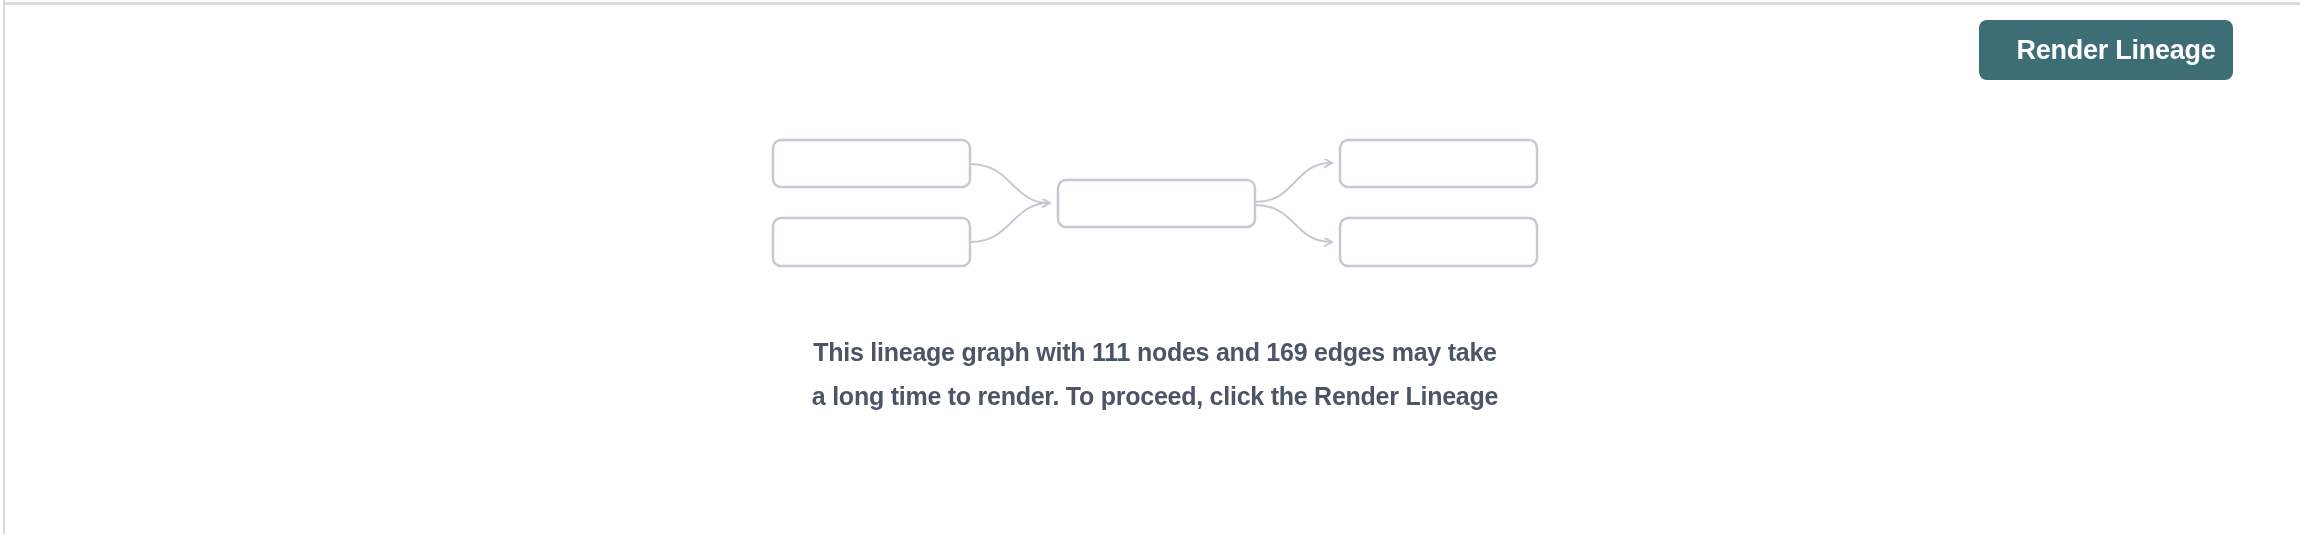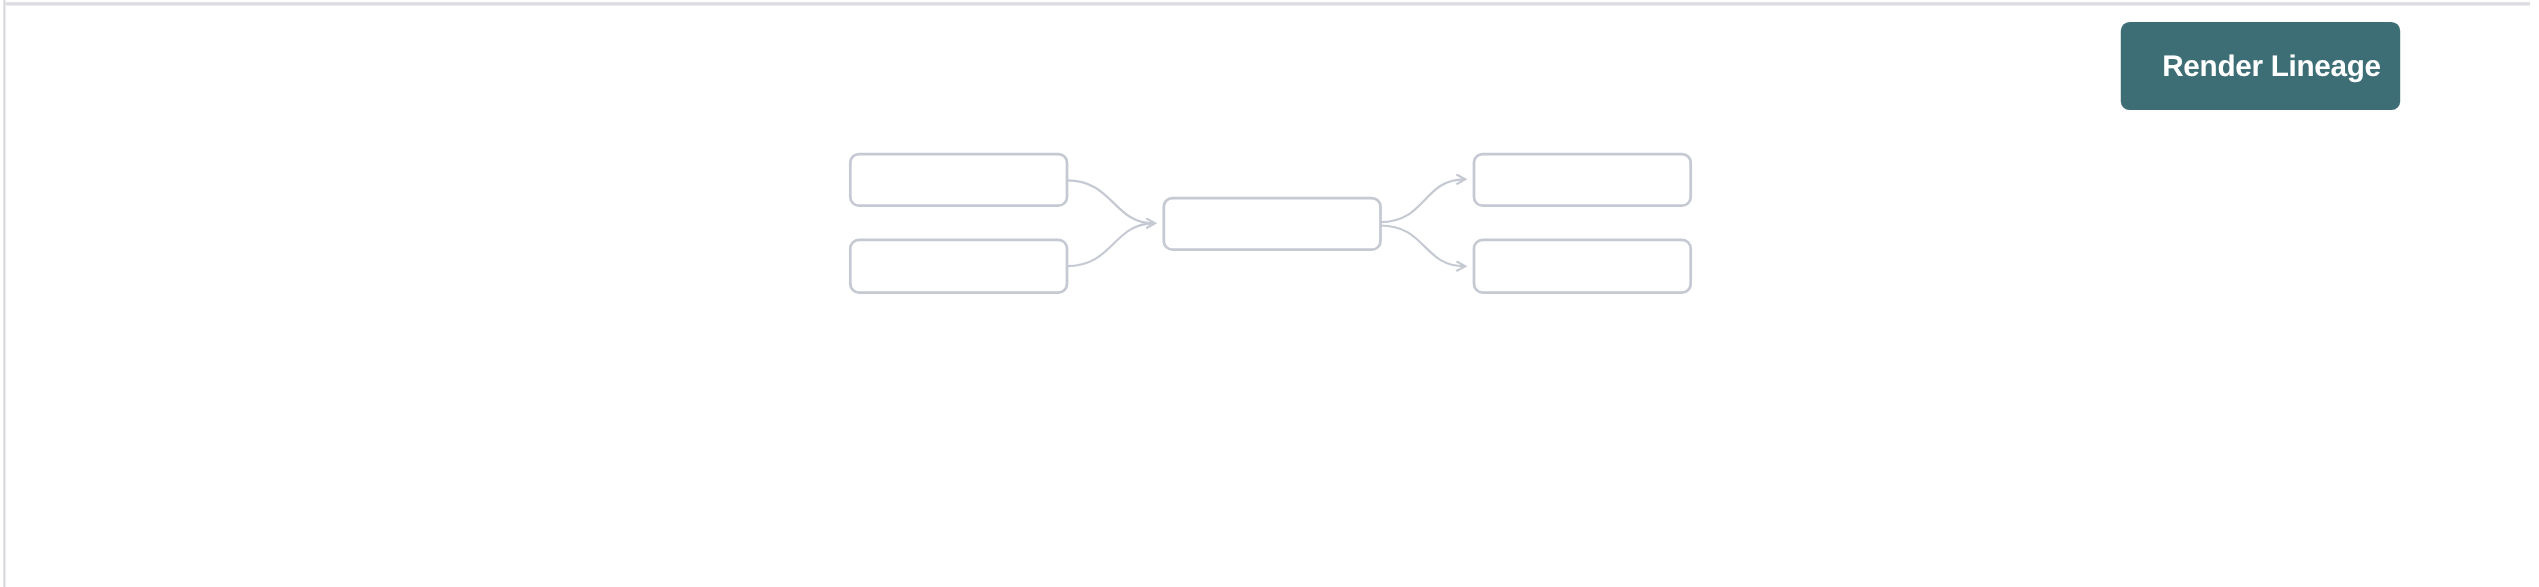--- a/index.html
+++ b/index.html
@@ -24,22 +24,22 @@
     position: absolute; left: 3px; top: 0; bottom: 0;
     width: 2px; background: var(--left-divider);
   }
   .top-divider {
     position: absolute; left: 5px; right: 8px; top: 2px;
     height: 3px; background: var(--top-divider);
   }
 
   .render-btn {
     position: absolute;
-    left: 1928px; top: 20px;
-    width: 254px; height: 80px;
+    left: 1979px; top: 20px;
+    width: 254px; height: 60px;
     background: var(--button-bg);
     color: var(--button-text);
     border: none; border-radius: 8px;
     font-family: "Liberation Sans", sans-serif;
     font-weight: bold; font-size: 27px;
     letter-spacing: -0.01em;
     display: flex; align-items: center; justify-content: center;
     cursor: pointer;
     padding-left: 20px;
   }
@@ -93,15 +93,17 @@
     <path class="edge" d="M 1255 205 C 1296 205, 1294 242, 1331 242" marker-end="url(#arrow)"></path>
 
     <rect x="773" y="140" width="197" height="47" rx="8"></rect>
     <rect x="773" y="218" width="197" height="48" rx="8"></rect>
     <rect x="1058" y="180" width="197" height="47" rx="8"></rect>
     <rect x="1340" y="140" width="197" height="47" rx="8"></rect>
     <rect x="1340" y="218" width="197" height="48" rx="8"></rect>
   </svg>
 
   <div class="warning-msg">
+    <div>This lineage graph with 111 nodes and 169 edges may take</div>
+    <div>a long time to render. To proceed, click the Render Lineage</div>
   </div>
 
 </div>
 
 </body></html>

